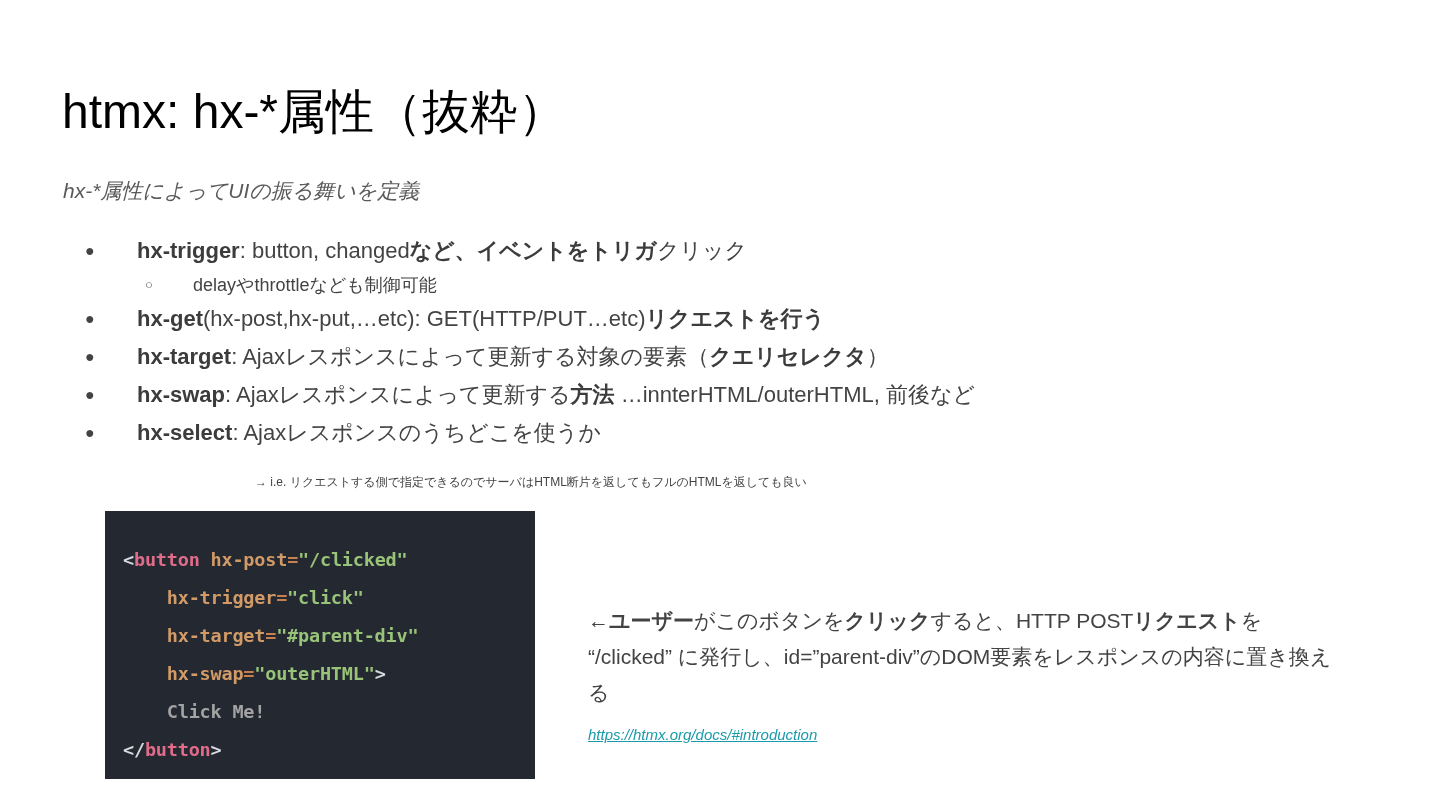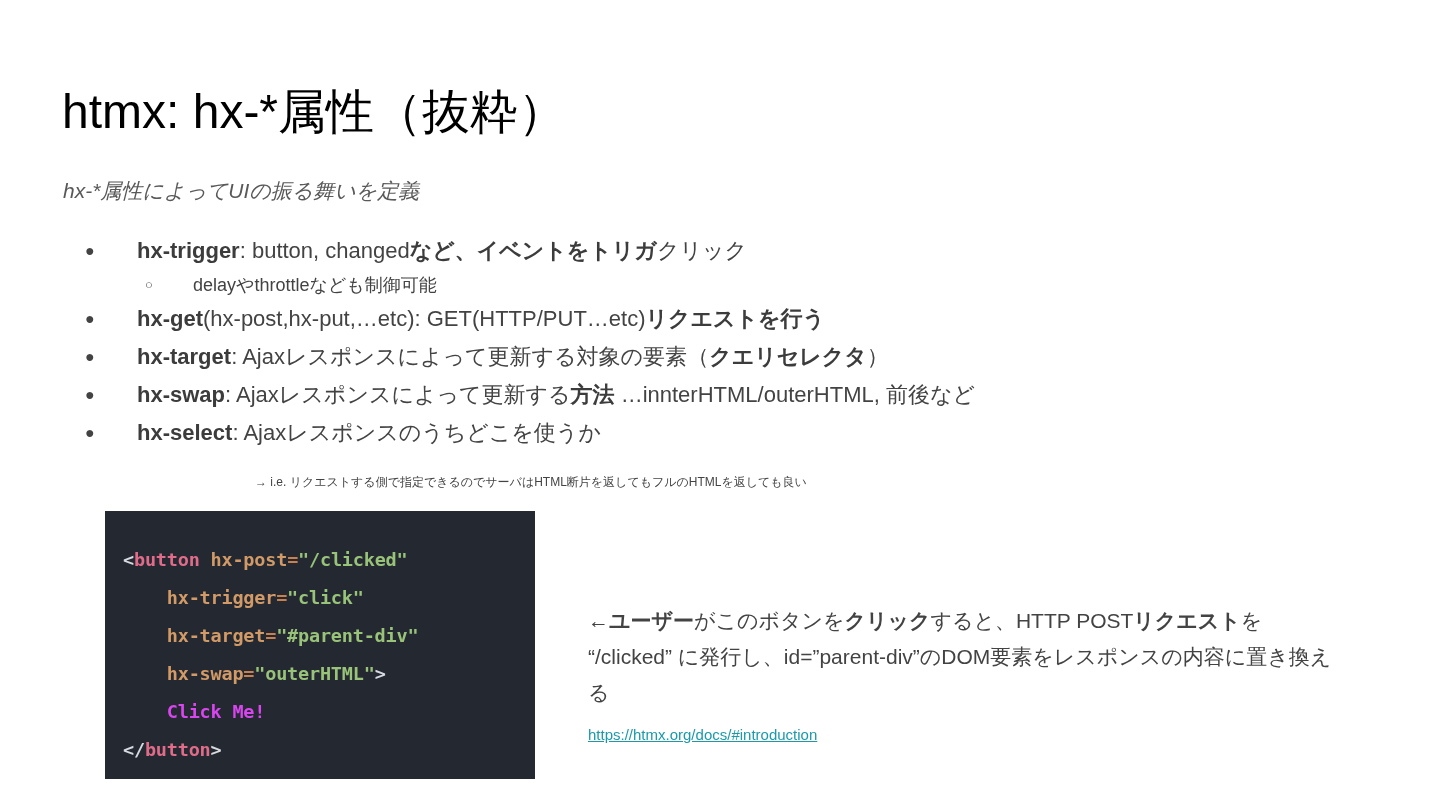--- a/index.html
+++ b/index.html
@@ -110,21 +110,21 @@
     white-space: pre;
     font-weight: bold;
     letter-spacing: -0.2px;
   }
 
   .c-punct  { color: #d7dae0; }
   .c-tag    { color: #e06c8a; text-align: right; }
   .c-attr   { color: #d19a66; }
   .c-eq     { color: #c8804f; }
   .c-str    { color: #98c379; }
-  .c-text   { color: #d946ef; }
+  .c-text   { color: #a3a3a3; }
 
   
   .desc {
     position: absolute;
     left: 588px;
     top: 591px;
     width: 760px;
     font-size: 21px;
     line-height: 36px;
     color: #434343;
@@ -134,20 +134,21 @@
 
   .link {
     position: absolute;
     left: 588px;
     top: 724px;
     font-size: 15px;
     line-height: 22px;
     color: #1b9aaa;
     text-decoration: underline;
     white-space: nowrap;
+    font-style: italic;
   }
 </style>
 </head>
 <body>
 
 <div class="slide">
 
   <h1 class="title">htmx: hx-*属性（抜粋）</h1>
 
   <div class="subtitle">hx-*属性によってUIの振る舞いを定義</div>

